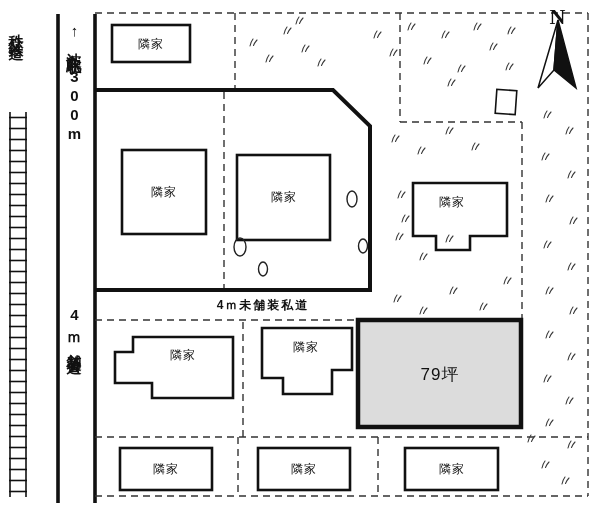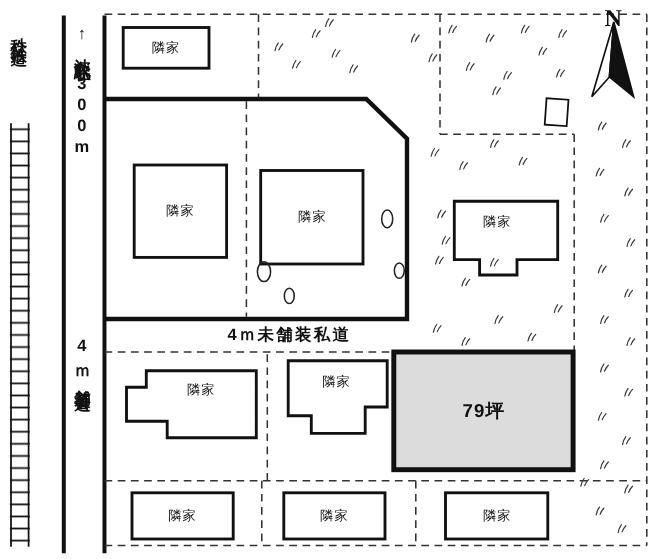--- a/index.html
+++ b/index.html
@@ -9,21 +9,21 @@
   }
   #stage svg{position:absolute;left:0;top:0;z-index:1;}
   .label{
     position:absolute;z-index:2;transform:translate(-50%,-50%);
     font-size:12px;font-weight:500;color:#111;white-space:nowrap;letter-spacing:1px;
   }
   .vtext{
     position:absolute;z-index:2;writing-mode:vertical-rl;text-orientation:upright;
     font-size:15px;font-weight:600;color:#111;letter-spacing:2px;white-space:nowrap;
   }
-  .road-label-h{font-size:15px;font-weight:700;letter-spacing:2px;}
+  .road-label-h{font-size:12px;font-weight:700;letter-spacing:2px;}
   .plot-label{font-size:17px;font-weight:500;letter-spacing:1px;}
   .compass-n{font-size:22px;font-weight:700;font-family:"Liberation Serif","DejaVu Serif",serif;}
 </style>
 </head>
 <body>
 
 <div id="stage">
 
   <svg width="600" height="508" viewBox="0 0 600 508">
     <defs>
@@ -147,21 +147,21 @@
   </svg>
 
   <div class="vtext" style="left:6px;top:22px;letter-spacing:4px;">秩父鉄道</div>
 
   <div class="vtext" style="left:64px;top:22px;">↑波久礼駅へ300m</div>
 
   <div class="vtext" style="left:64px;top:306px;">4ｍ舗装公道</div>
 
   <div class="label road-label-h" style="left:263px;top:305px;">4ｍ未舗装私道</div>
 
-  <div class="label plot-label" style="left:440px;top:374px;font-weight:bold;">79坪</div>
+  <div class="label plot-label" style="left:440px;top:374px;">79坪</div>
 
   <div class="label compass-n" style="left:558px;top:17px;">N</div>
 
   <div class="label" style="left:151px;top:44px;">隣家</div>
   <div class="label" style="left:164px;top:192px;">隣家</div>
   <div class="label" style="left:284px;top:197px;">隣家</div>
   <div class="label" style="left:452px;top:202px;">隣家</div>
   <div class="label" style="left:183px;top:355px;">隣家</div>
   <div class="label" style="left:306px;top:347px;">隣家</div>
   <div class="label" style="left:166px;top:469px;">隣家</div>

